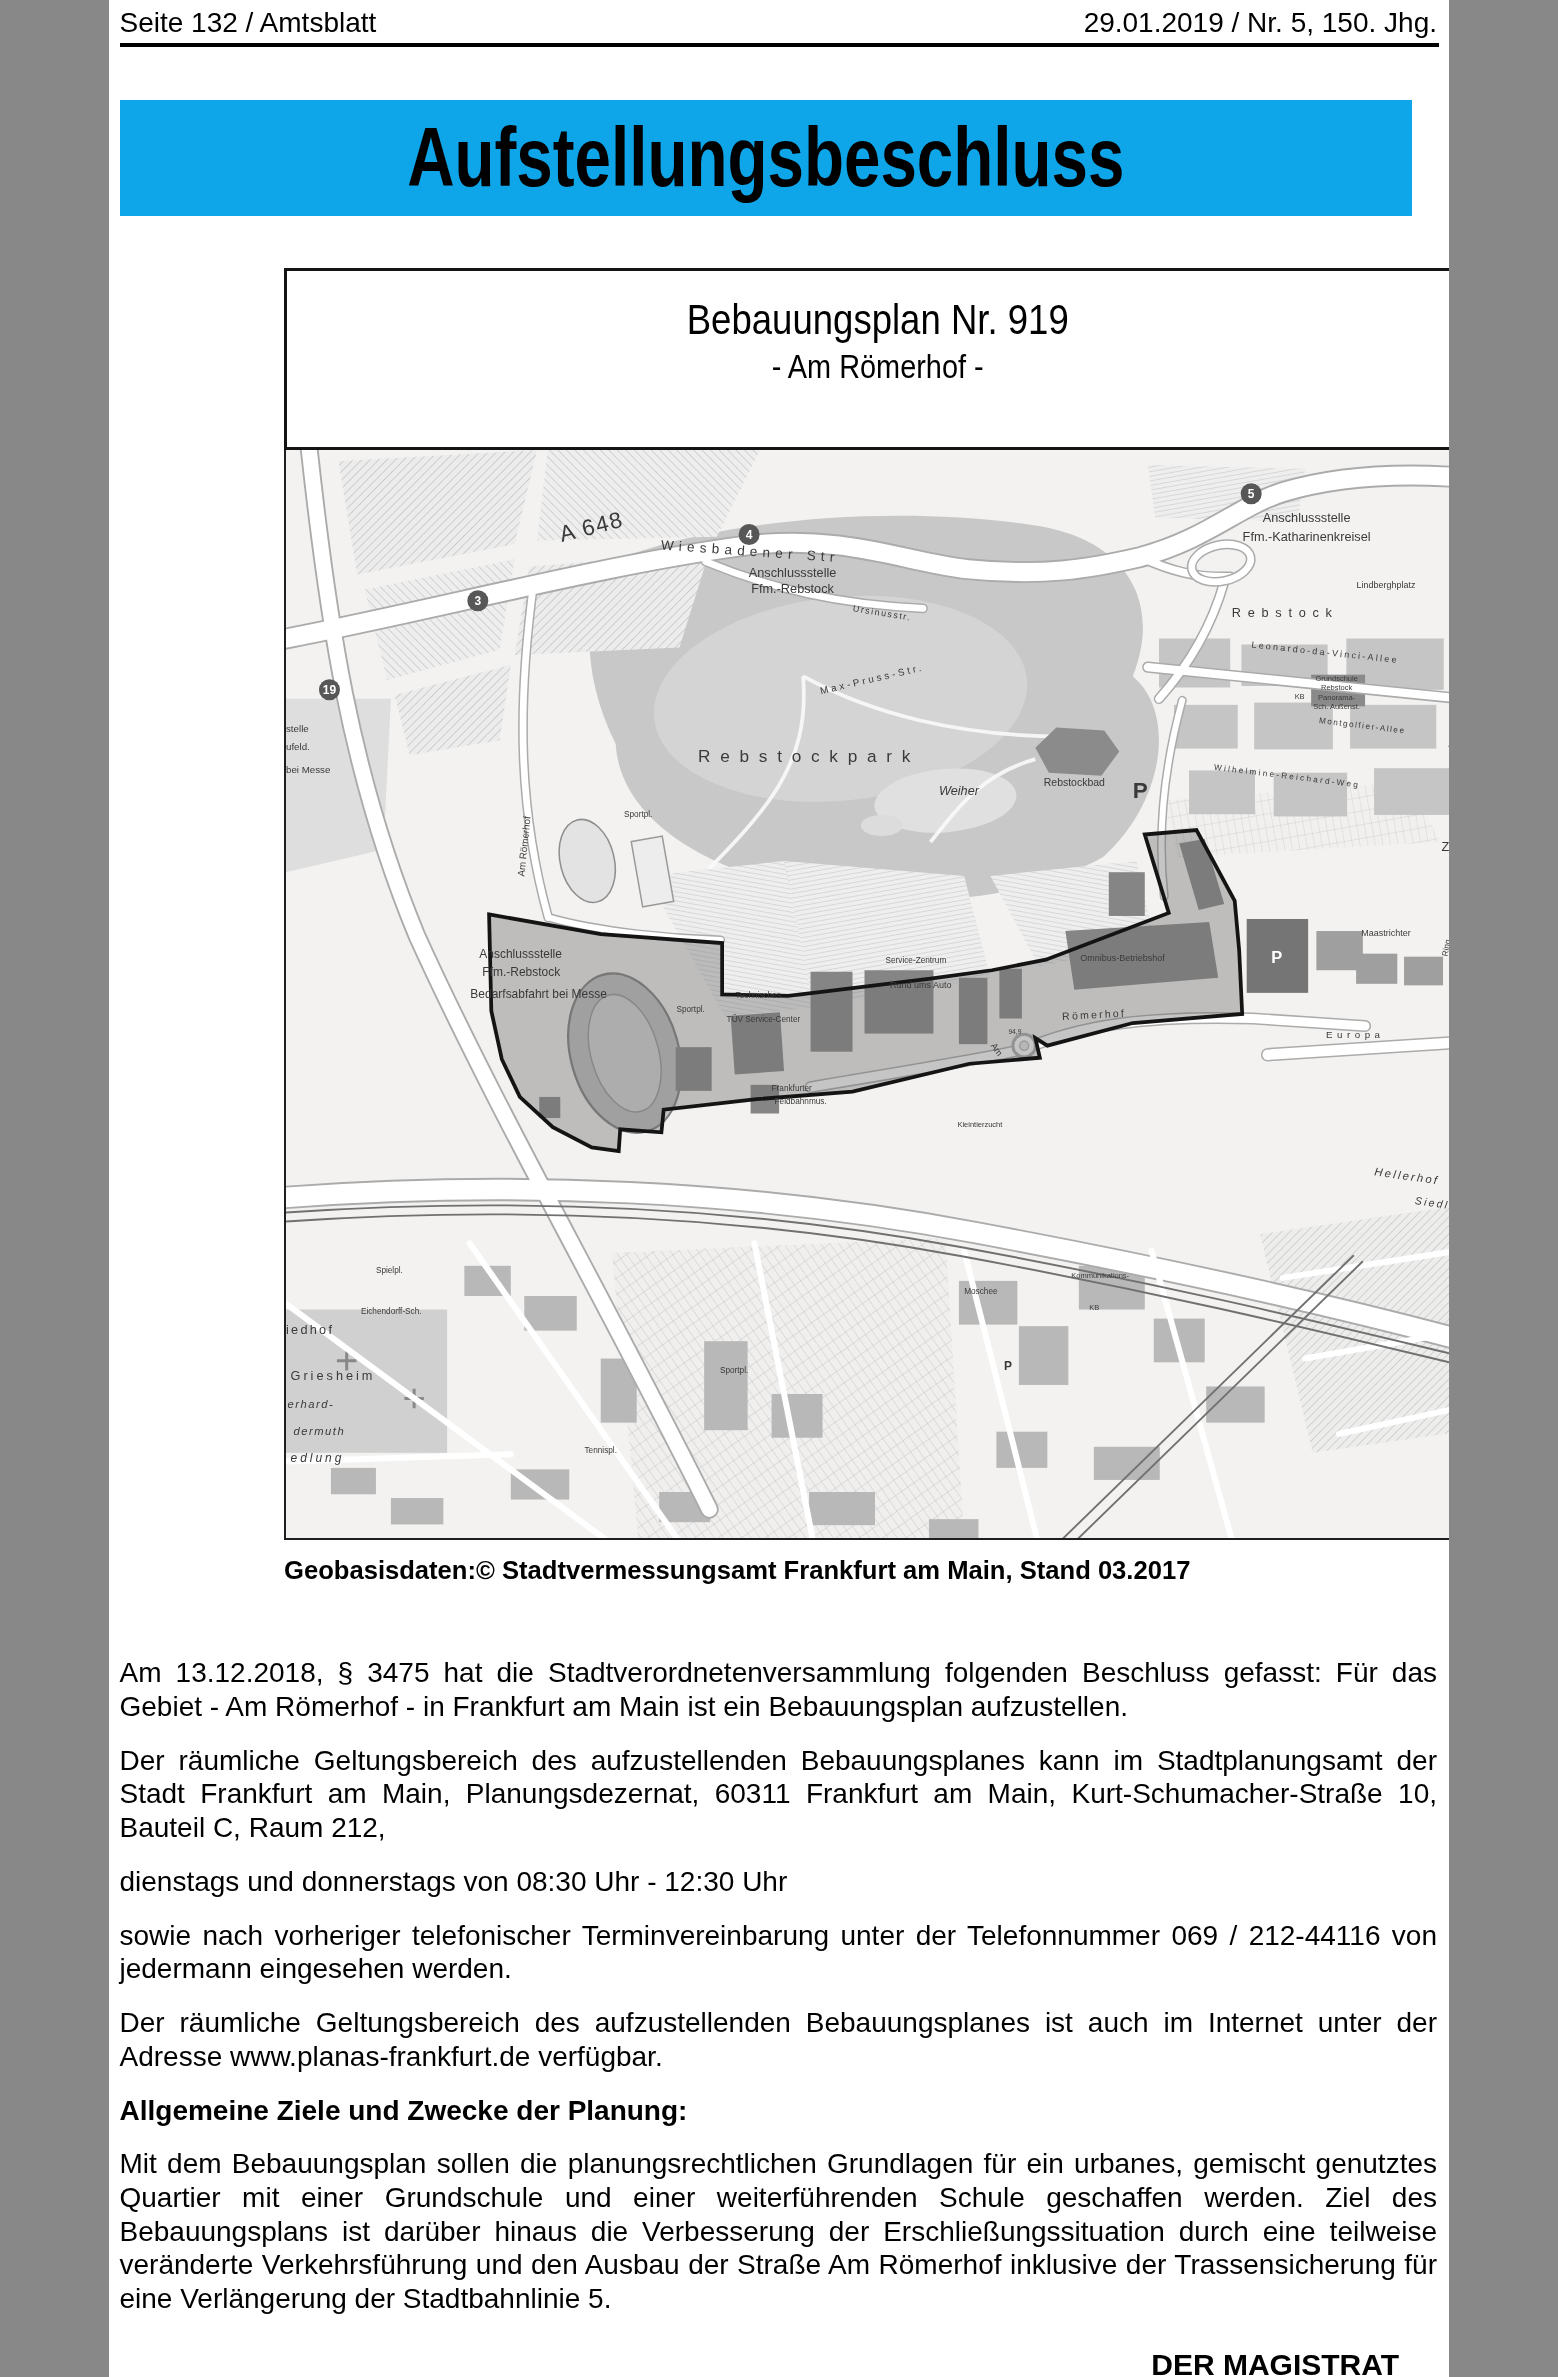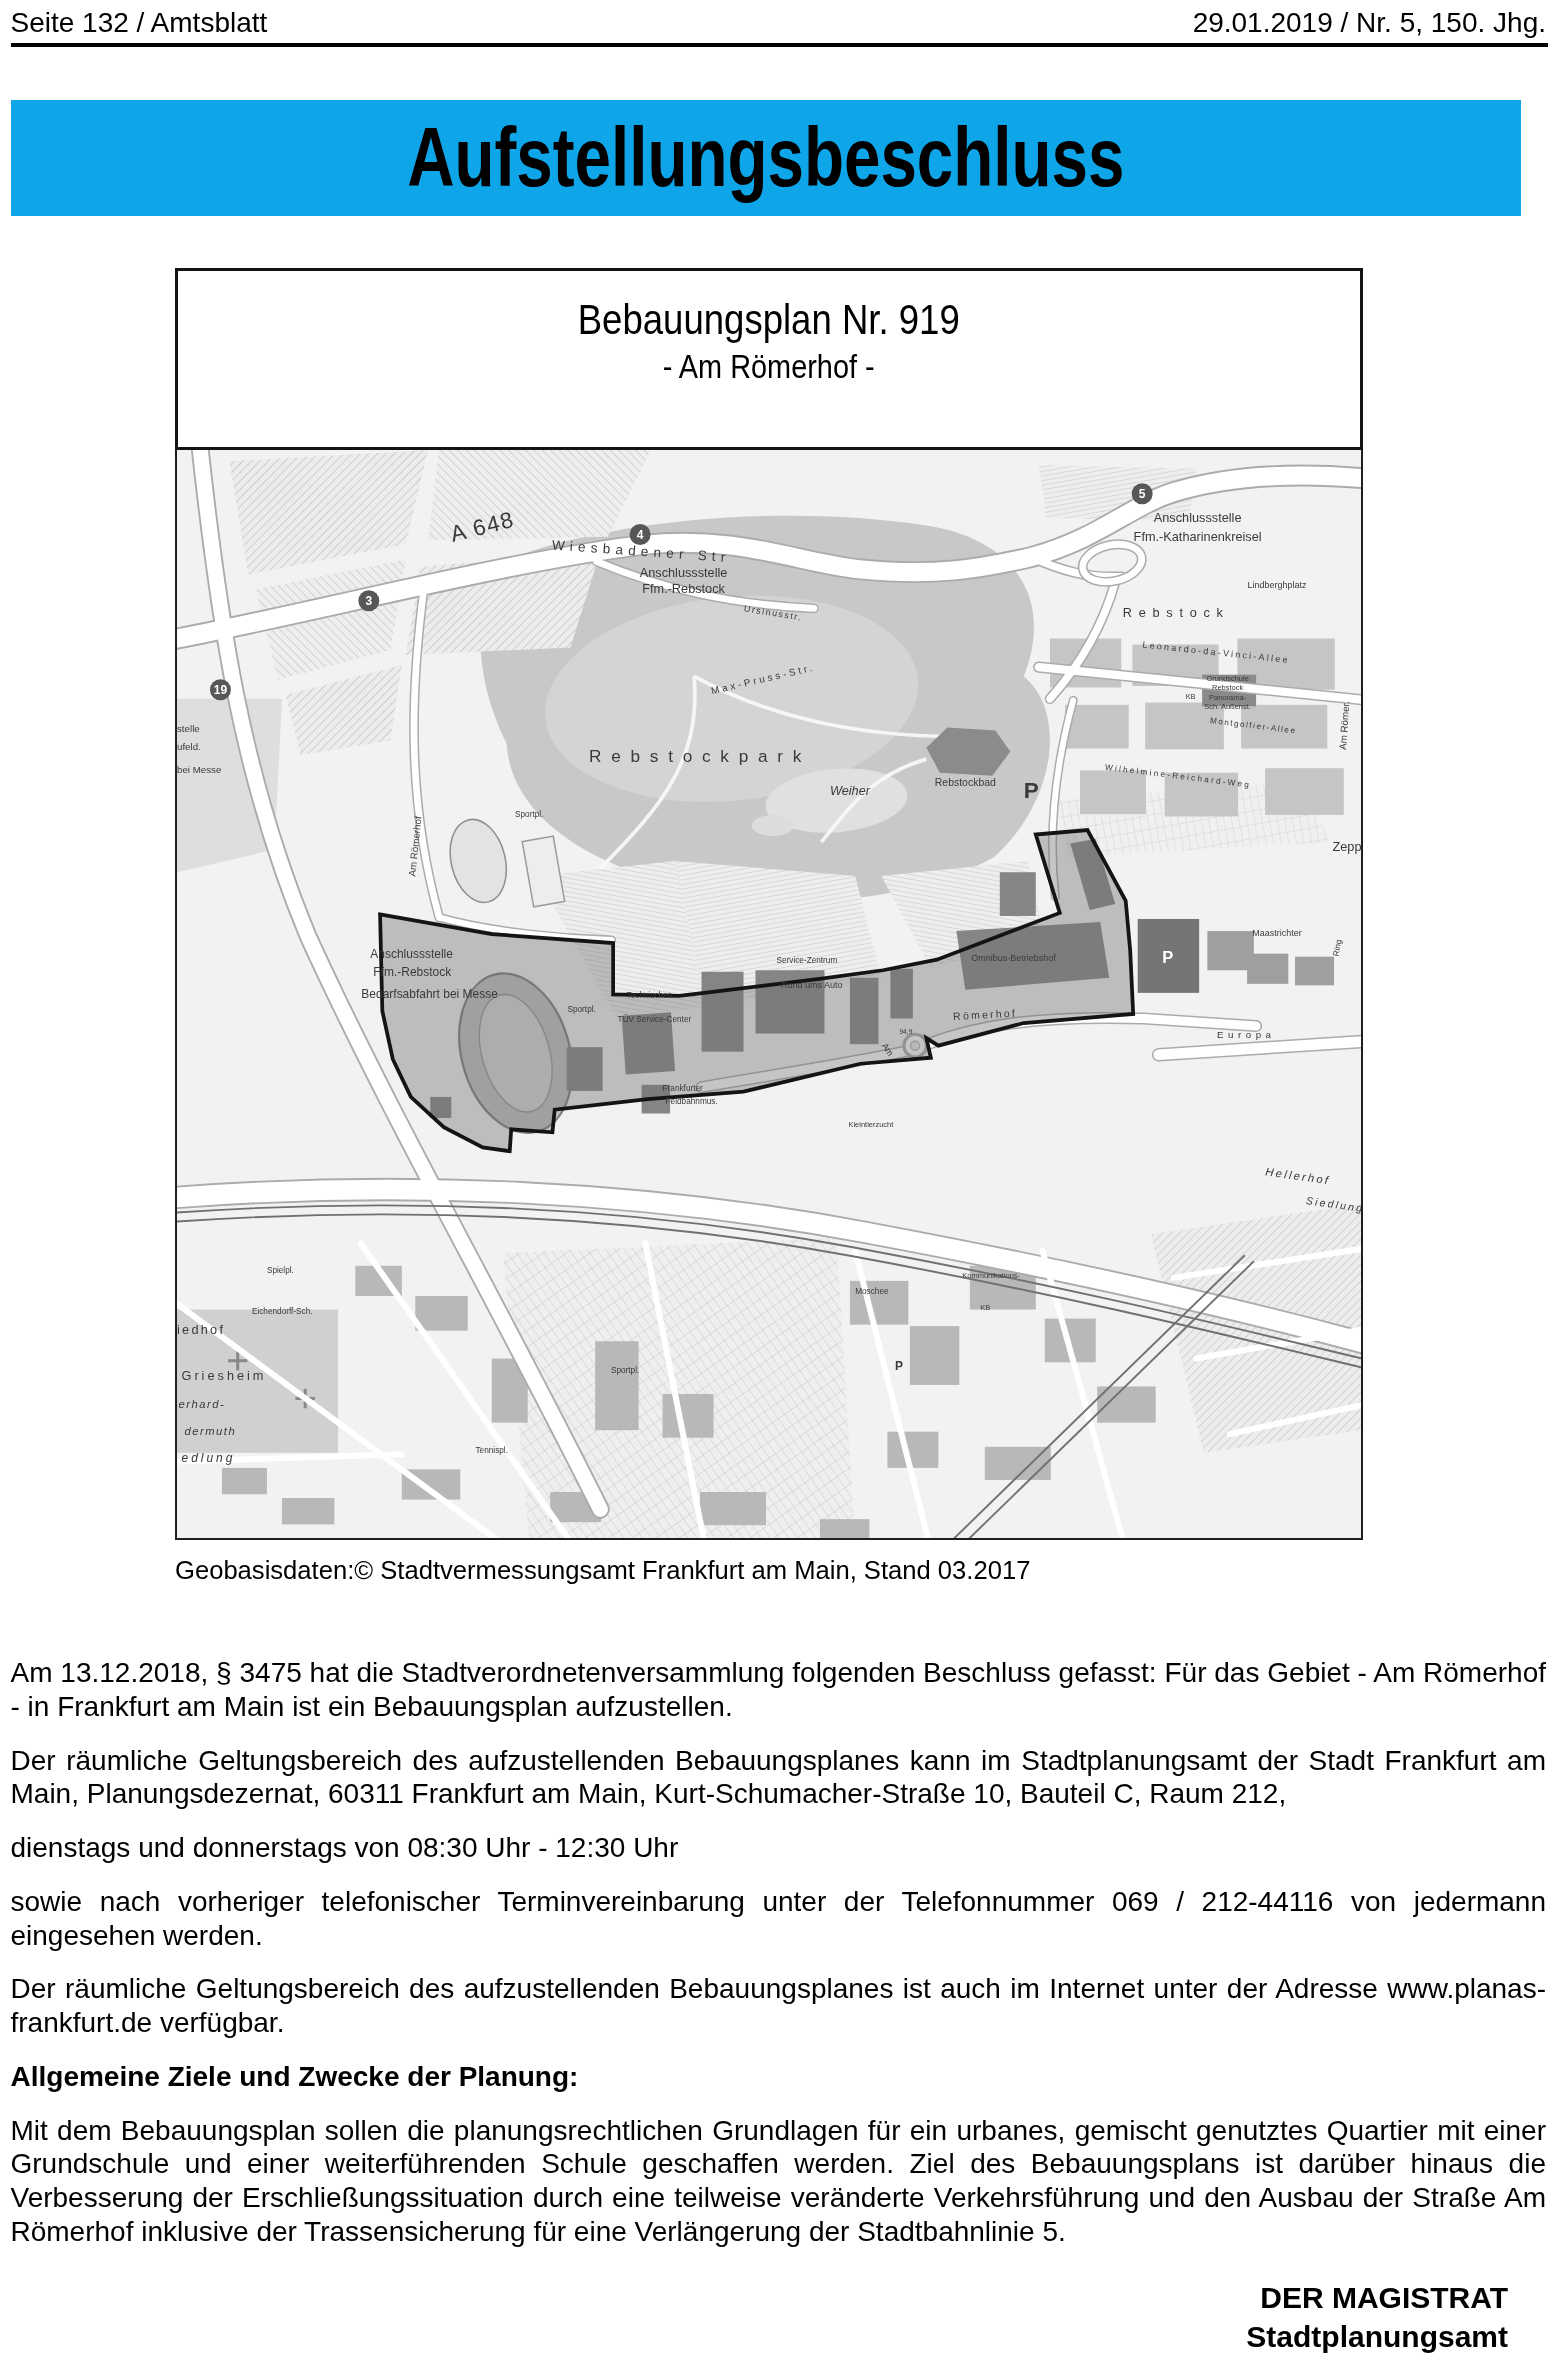--- a/index.html
+++ b/index.html
@@ -1,34 +1,34 @@
 <!DOCTYPE html>
 <html lang="de" style="font-size:12px"><head>
 <meta charset="utf-8">
 <style>
   html,body{margin:0;padding:0;background:#888;}
   .page{
-    width:1558px;height:2377px;background:#ffffff;position:relative;overflow:hidden;
+    width:1340px;height:2377px;background:#ffffff;position:relative;overflow:hidden;
     font-family:"Liberation Sans","DejaVu Sans",sans-serif;color:#000;margin:0 auto;
   }
   header.pagehead{display:flex;justify-content:space-between;align-items:flex-start;
     padding:7.5px 12px 0 10.5px;font-size:28px;line-height:1.1;}
   .rule{height:3.8px;background:#000;margin:4.5px 10.5px 0 10.5px;}
   .banner{margin:53px 37px 0 10.5px;height:116px;display:flex;align-items:center;justify-content:center;}
   .banner-text{font-weight:bold;font-size:84px;white-space:nowrap;display:inline-block;
     transform:scaleX(0.78);letter-spacing:0px;}
   .map-block{margin:52px 0 0 175px;width:1188px;}
   .map-title-box{box-sizing:border-box;width:1188px;height:182px;border:3px solid #141414;
     text-align:center;padding-top:25.6px;}
   .map-title-1{font-size:43px;line-height:1.1;text-align:center;}
   .map-title-1 span,.map-title-2 span{display:inline-block;transform:scaleX(0.85);white-space:nowrap;}
   .map-title-2{font-size:34px;margin-top:4px;}
   .map-frame{box-sizing:border-box;width:1188px;height:1090px;border:2.3px solid #1f1f1f;border-top:0;}
   .map-frame svg{display:block;width:100%;height:100%;}
-  .map-caption{margin-top:16.5px;font-size:25.6px;}
+  .map-caption{margin-top:16.5px;font-size:25.6px;font-weight:bold;}
   main{margin:71px 12px 0 10.5px;font-size:28px;line-height:1.2;}
   main p{margin:0 0 20.3px 0;}
   .just{text-align:justify;}
   main h2{font-size:28px;font-weight:bold;margin:4.5px 0 20.3px 0;}
   .signature{margin-top:30px;padding-right:38px;text-align:right;font-weight:bold;
     font-size:30px;line-height:1.3;}
   svg text{font-family:"Liberation Sans","DejaVu Sans",sans-serif;}
 </style>
 </head>
 <body>

